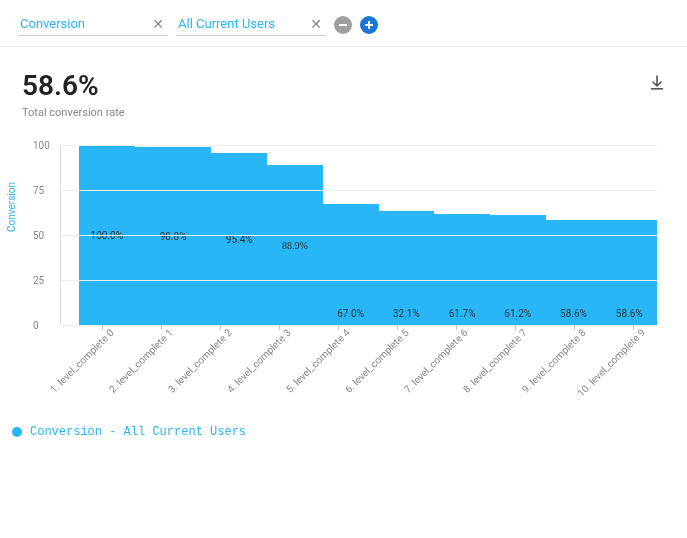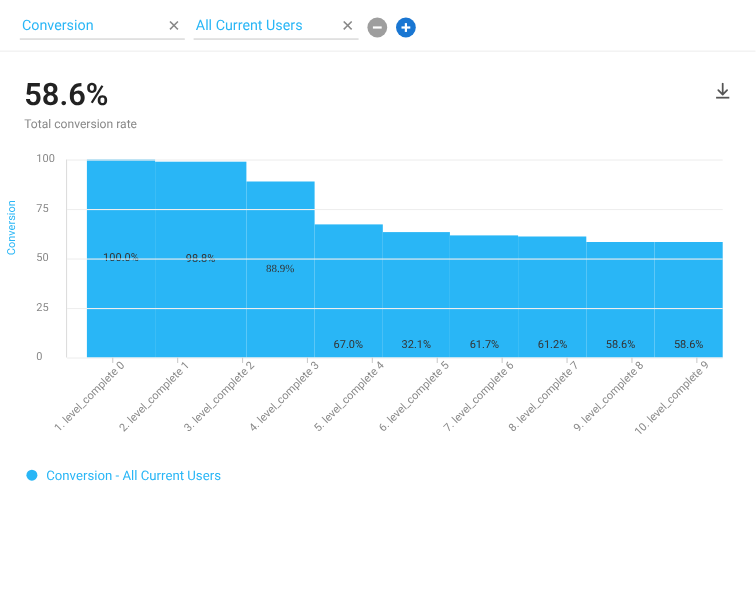--- a/index.html
+++ b/index.html
@@ -164,23 +164,24 @@
     font-size: 10px;
     color: #888;
     white-space: nowrap;
     transform: rotate(-45deg) translate(-90%, 0);
     transform-origin: left top;
   }
   .legend {
     display: flex;
     align-items: center;
     gap: 8px;
-    padding: 10px 20px 12px 24px;
+    padding: 10px 20px 12px 12px;
     font-size: 12px;
     color: #29b6f6;
+    font-family: Liberation Mono, monospace;
   }
   .legend .dot {
     width: 10px; height: 10px;
     border-radius: 50%;
     background: #29b6f6;
   }
 </style>
 </head>
 <body>
 
@@ -222,20 +223,23 @@
 <div class="chart-wrap">
   <div class="ylabel">Conversion</div>
   <div class="plot" id="plot">
     <div class="bars" id="bars">
         <div class="bar" style="height: 100%;">
           <div class="value">100.0%</div>
         </div>
         <div class="bar" style="height: 98.8%; padding-left: 21px;">
           <div class="value">98.8%</div>
         </div>
+        <div class="bar" style="height: 95.4%;">
+          <div class="value">95.4%</div>
+        </div>
         <div class="bar" style="height: 88.9%; font-family: Liberation Serif, serif;">
           <div class="value">88.9%</div>
         </div>
         <div class="bar low" style="height: 67%; margin-top: 41px;">
           <div class="value">67.0%</div>
         </div>
         <div class="bar low" style="height: 63.2%;">
           <div class="value">32.1%</div>
         </div>
         <div class="bar low" style="height: 61.7%; margin-top: 46px;">

